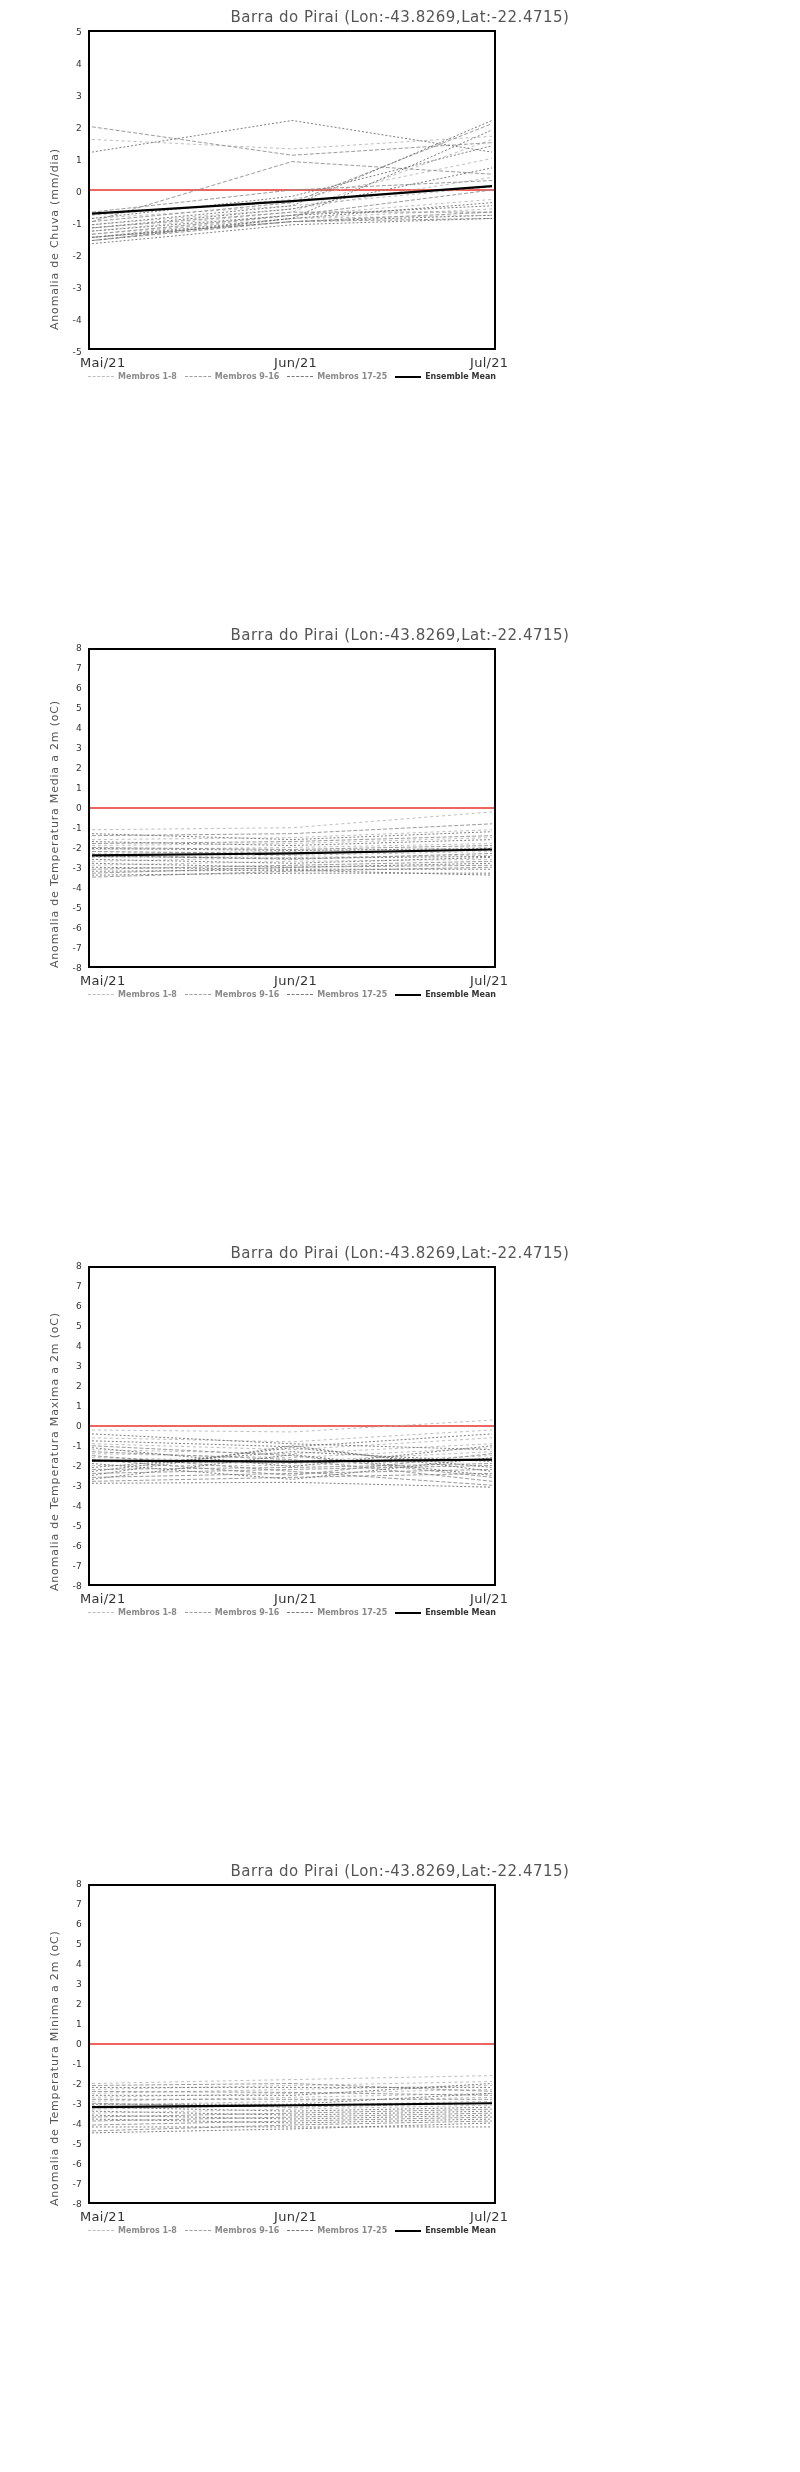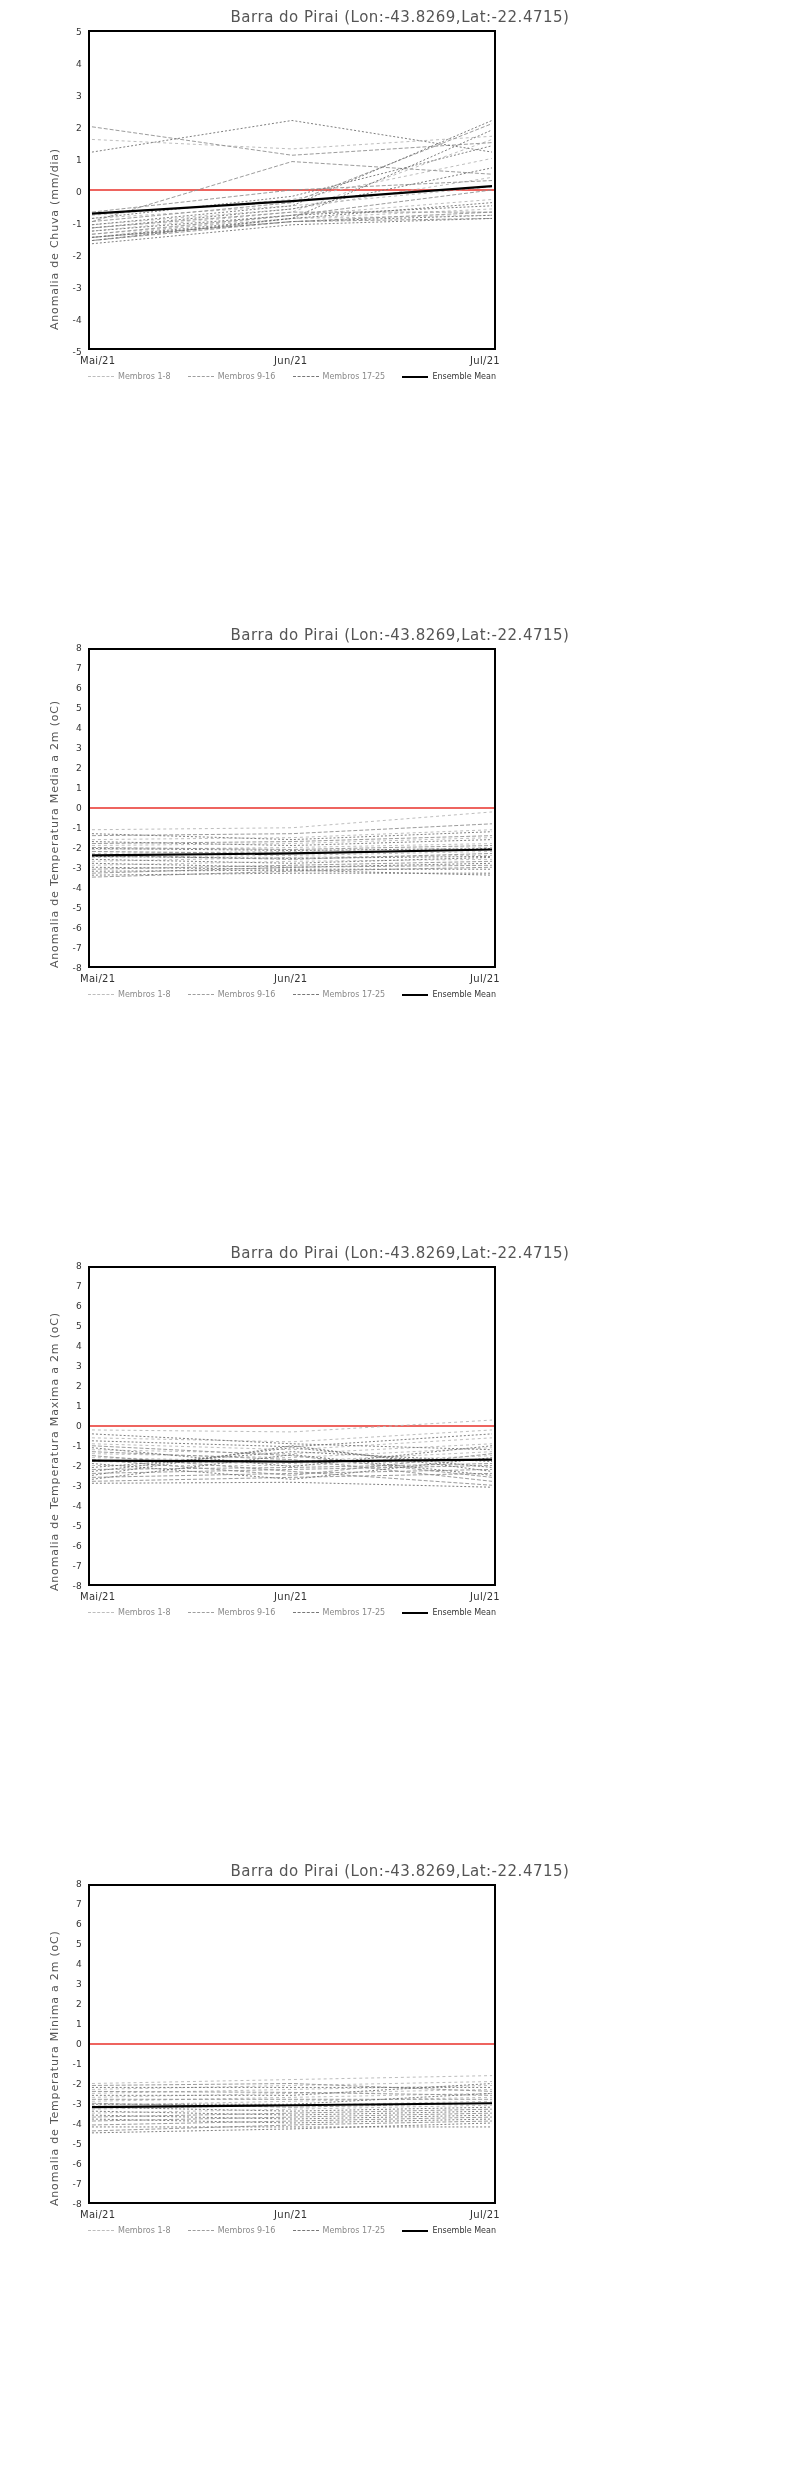--- a/index.html
+++ b/index.html
@@ -61,21 +61,21 @@
     right: 0;
     font-size: 9px;
     color: #333333;
     text-align: right;
     width: 30px;
     transform: translateY(-50%);
     letter-spacing: 0.3px;
   }
   .xtick {
     position: absolute;
-    font-size: 10px;
+    font-size: 13px;
     color: #333333;
     white-space: nowrap;
     letter-spacing: 0.3px;
   }
   .legend {
     position: absolute;
     left: 88px;
     width: 408px;
     display: flex;
     justify-content: space-between;
@@ -96,20 +96,21 @@
     border-top-width: 1px;
     border-top-style: dashed;
   }
   .legend-swatch.solid {
     border-top-width: 2px;
     border-top-style: solid;
     border-top-color: #000000;
   }
   .legend-label {
     color: #8a8a8a;
+    font-weight: bold;
   }
   .legend-item.mean .legend-label {
     color: #333333;
   }
   svg.lines {
     position: absolute;
     left: 0;
     top: 0;
     width: 100%;
     height: 100%;

